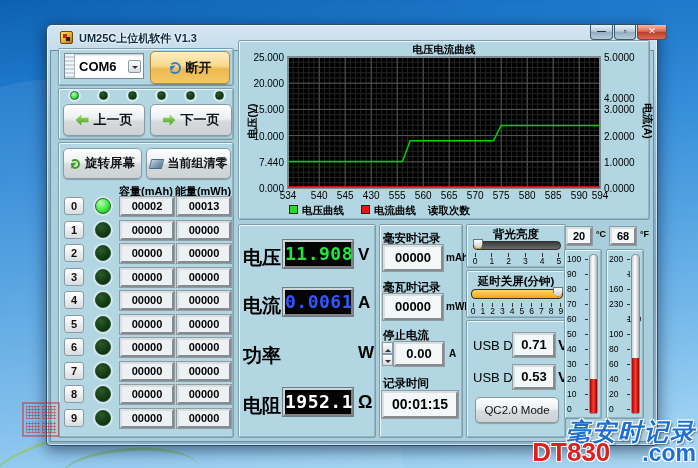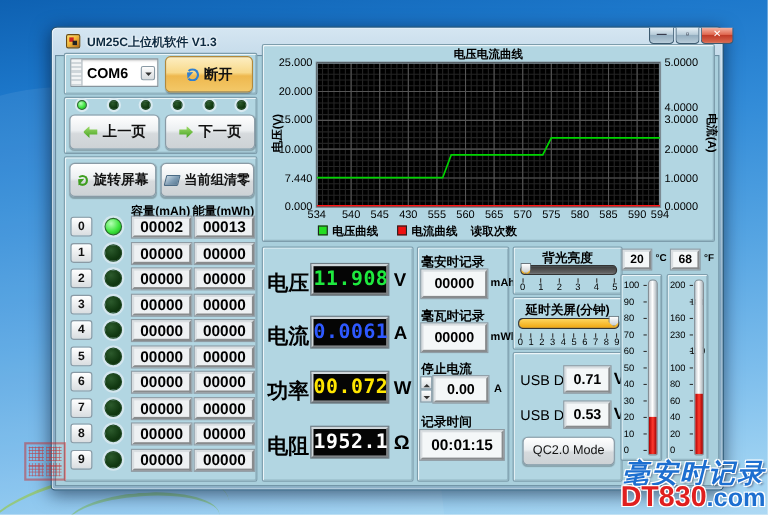--- a/index.html
+++ b/index.html
@@ -55,21 +55,21 @@
   #combo-dd:after { content:""; position:absolute; left:3px; top:5px; border:3px solid transparent; border-top-color:#333; }
 
   .led { border-radius:50%; position:absolute; }
   .led-on { background:radial-gradient(circle at 35% 30%, #b6ffb6 0%, #3fe53f 55%, #119c11 100%); border:1px solid #2a6a2a; }
   .led-off { background:radial-gradient(circle at 35% 30%, #2c5a2c 0%, #123a12 60%, #0a280a 100%); border:1px solid #244a24; }
   .led-ring { box-shadow:0 0 0 2px #d4e6ee; }
 
   .numbtn { position:absolute; width:20px; height:18px; background:linear-gradient(180deg,#ffffff,#d9dde0);
     border:1px solid #8a9aa5; border-radius:3px; font-size:11px; font-weight:bold; text-align:center; line-height:16px; color:#111; }
   .valbox { position:absolute; height:19px; background:#eef1f3; border:2px outset #d9dee1; outline:1px solid #8f9ca4;
-    font-size:14px; font-weight:bold; color:#000; text-align:center; line-height:14px; }
+    font-size:11px; font-weight:bold; color:#000; text-align:center; line-height:14px; }
 
   .hdr { position:absolute; font-size:11px; font-weight:bold; color:#000; text-align:center; }
 
   
   #plot { position:absolute; left:288px; top:57px; width:312px; height:131px; background:#000; box-shadow:0 0 0 1px #7c8a92; }
   .tick { position:absolute; font-size:10px; color:#000; }
   .ylab { position:absolute; font-size:10.5px; font-weight:bold; color:#000; white-space:nowrap; }
   .legend-sw { position:absolute; width:9px; height:9px; border:1px solid #222; }
   .leg-text { position:absolute; font-size:10.5px; font-weight:bold; color:#000; }
 
@@ -113,21 +113,21 @@
   .tube { position:absolute; width:9px; background:linear-gradient(90deg,#c8ced3,#ffffff 45%,#aeb6bc); border:1px solid #858f96; border-radius:4px 4px 2px 2px; overflow:hidden; }
   .mercury { position:absolute; left:0; bottom:0; width:100%; background:linear-gradient(90deg,#b00000,#ff3b2e 50%,#990000); }
 
   
   #wm { position:absolute; right:2px; bottom:2px; text-align:right; line-height:21px; z-index:50; }
   #wm .l1 { font-size:24px; font-weight:bold; font-style:italic; color:#1d6fd0;
     text-shadow:-1px -1px 0 #fff,1px -1px 0 #fff,-1px 1px 0 #fff,1px 1px 0 #fff,2px 2px 2px rgba(0,0,40,.4); letter-spacing:2px; }
   #wm .brand { font-size:26px; font-weight:bold; color:#e01f1f;
     text-shadow:-1px -1px 0 #fff,1px -1px 0 #fff,-1px 1px 0 #fff,1px 1px 0 #fff; }
   #wm .suffix { font-size:23px; font-weight:bold; color:#1d6fd0;
-    text-shadow:-1px -1px 0 #fff,1px -1px 0 #fff,-1px 1px 0 #fff,1px 1px 0 #fff; }
+    text-shadow:-1px -1px 0 #fff,1px -1px 0 #fff,-1px 1px 0 #fff,1px 1px 0 #fff;padding-left:32px; }
   #seal { position:absolute; left:22px; top:402px; width:38px; height:35px; border:2px solid rgba(200,40,40,.65);
     opacity:.75; z-index:51; display:grid; grid-template-columns:1fr 1fr; grid-template-rows:1fr 1fr; gap:2px; padding:2px; }
   #seal i { background:
       repeating-linear-gradient(0deg, rgba(200,40,40,.7) 0 1px, transparent 1px 3px),
       repeating-linear-gradient(90deg, rgba(200,40,40,.55) 0 1px, transparent 1px 3px); }
 </style>
 </head>
 <body>
 
 <div id="stage">
@@ -302,21 +302,20 @@
   <div class="leg-text" style="left:404px; top:204px; width:90px; text-align:center;">读取次数</div>
 
   <div class="panel" style="left:238px; top:224px; width:138px; height:214px;"></div>
   <div class="mlabel" style="left:243px; top:245px;">电压</div>
   <div class="mdisplay" style="left:283px; top:240px; color:#1ee93e;">11.908</div>
   <div class="munit" style="left:358px; top:245px;">V</div>
   <div class="mlabel" style="left:243px; top:293px;">电流</div>
   <div class="mdisplay" style="left:283px; top:288px; color:#2e59ff;">0.0061</div>
   <div class="munit" style="left:358px; top:293px;">A</div>
   <div class="mlabel" style="left:243px; top:343px;">功率</div>
-  <div class="mdisplay" style="left:283px; top:338px; color:#ffe600;">00.072</div>
   <div class="munit" style="left:358px; top:343px;">W</div>
   <div class="mlabel" style="left:243px; top:393px;">电阻</div>
   <div class="mdisplay" style="left:283px; top:388px; color:#ffffff;">1952.1</div>
   <div class="munit" style="left:358px; top:392px; font-size:18px;">Ω</div>
 
   <div class="panel" style="left:379px; top:224px; width:84px; height:214px;"></div>
   <div class="rlabel" style="left:383px; top:231px;">毫安时记录</div>
   <div class="rbox" style="left:383px; top:245px; width:60px; height:26px; line-height:21px;">00000</div>
   <div class="runit" style="left:446px; top:252px;">mAh</div>
   <div class="rlabel" style="left:383px; top:280px;">毫瓦时记录</div>

